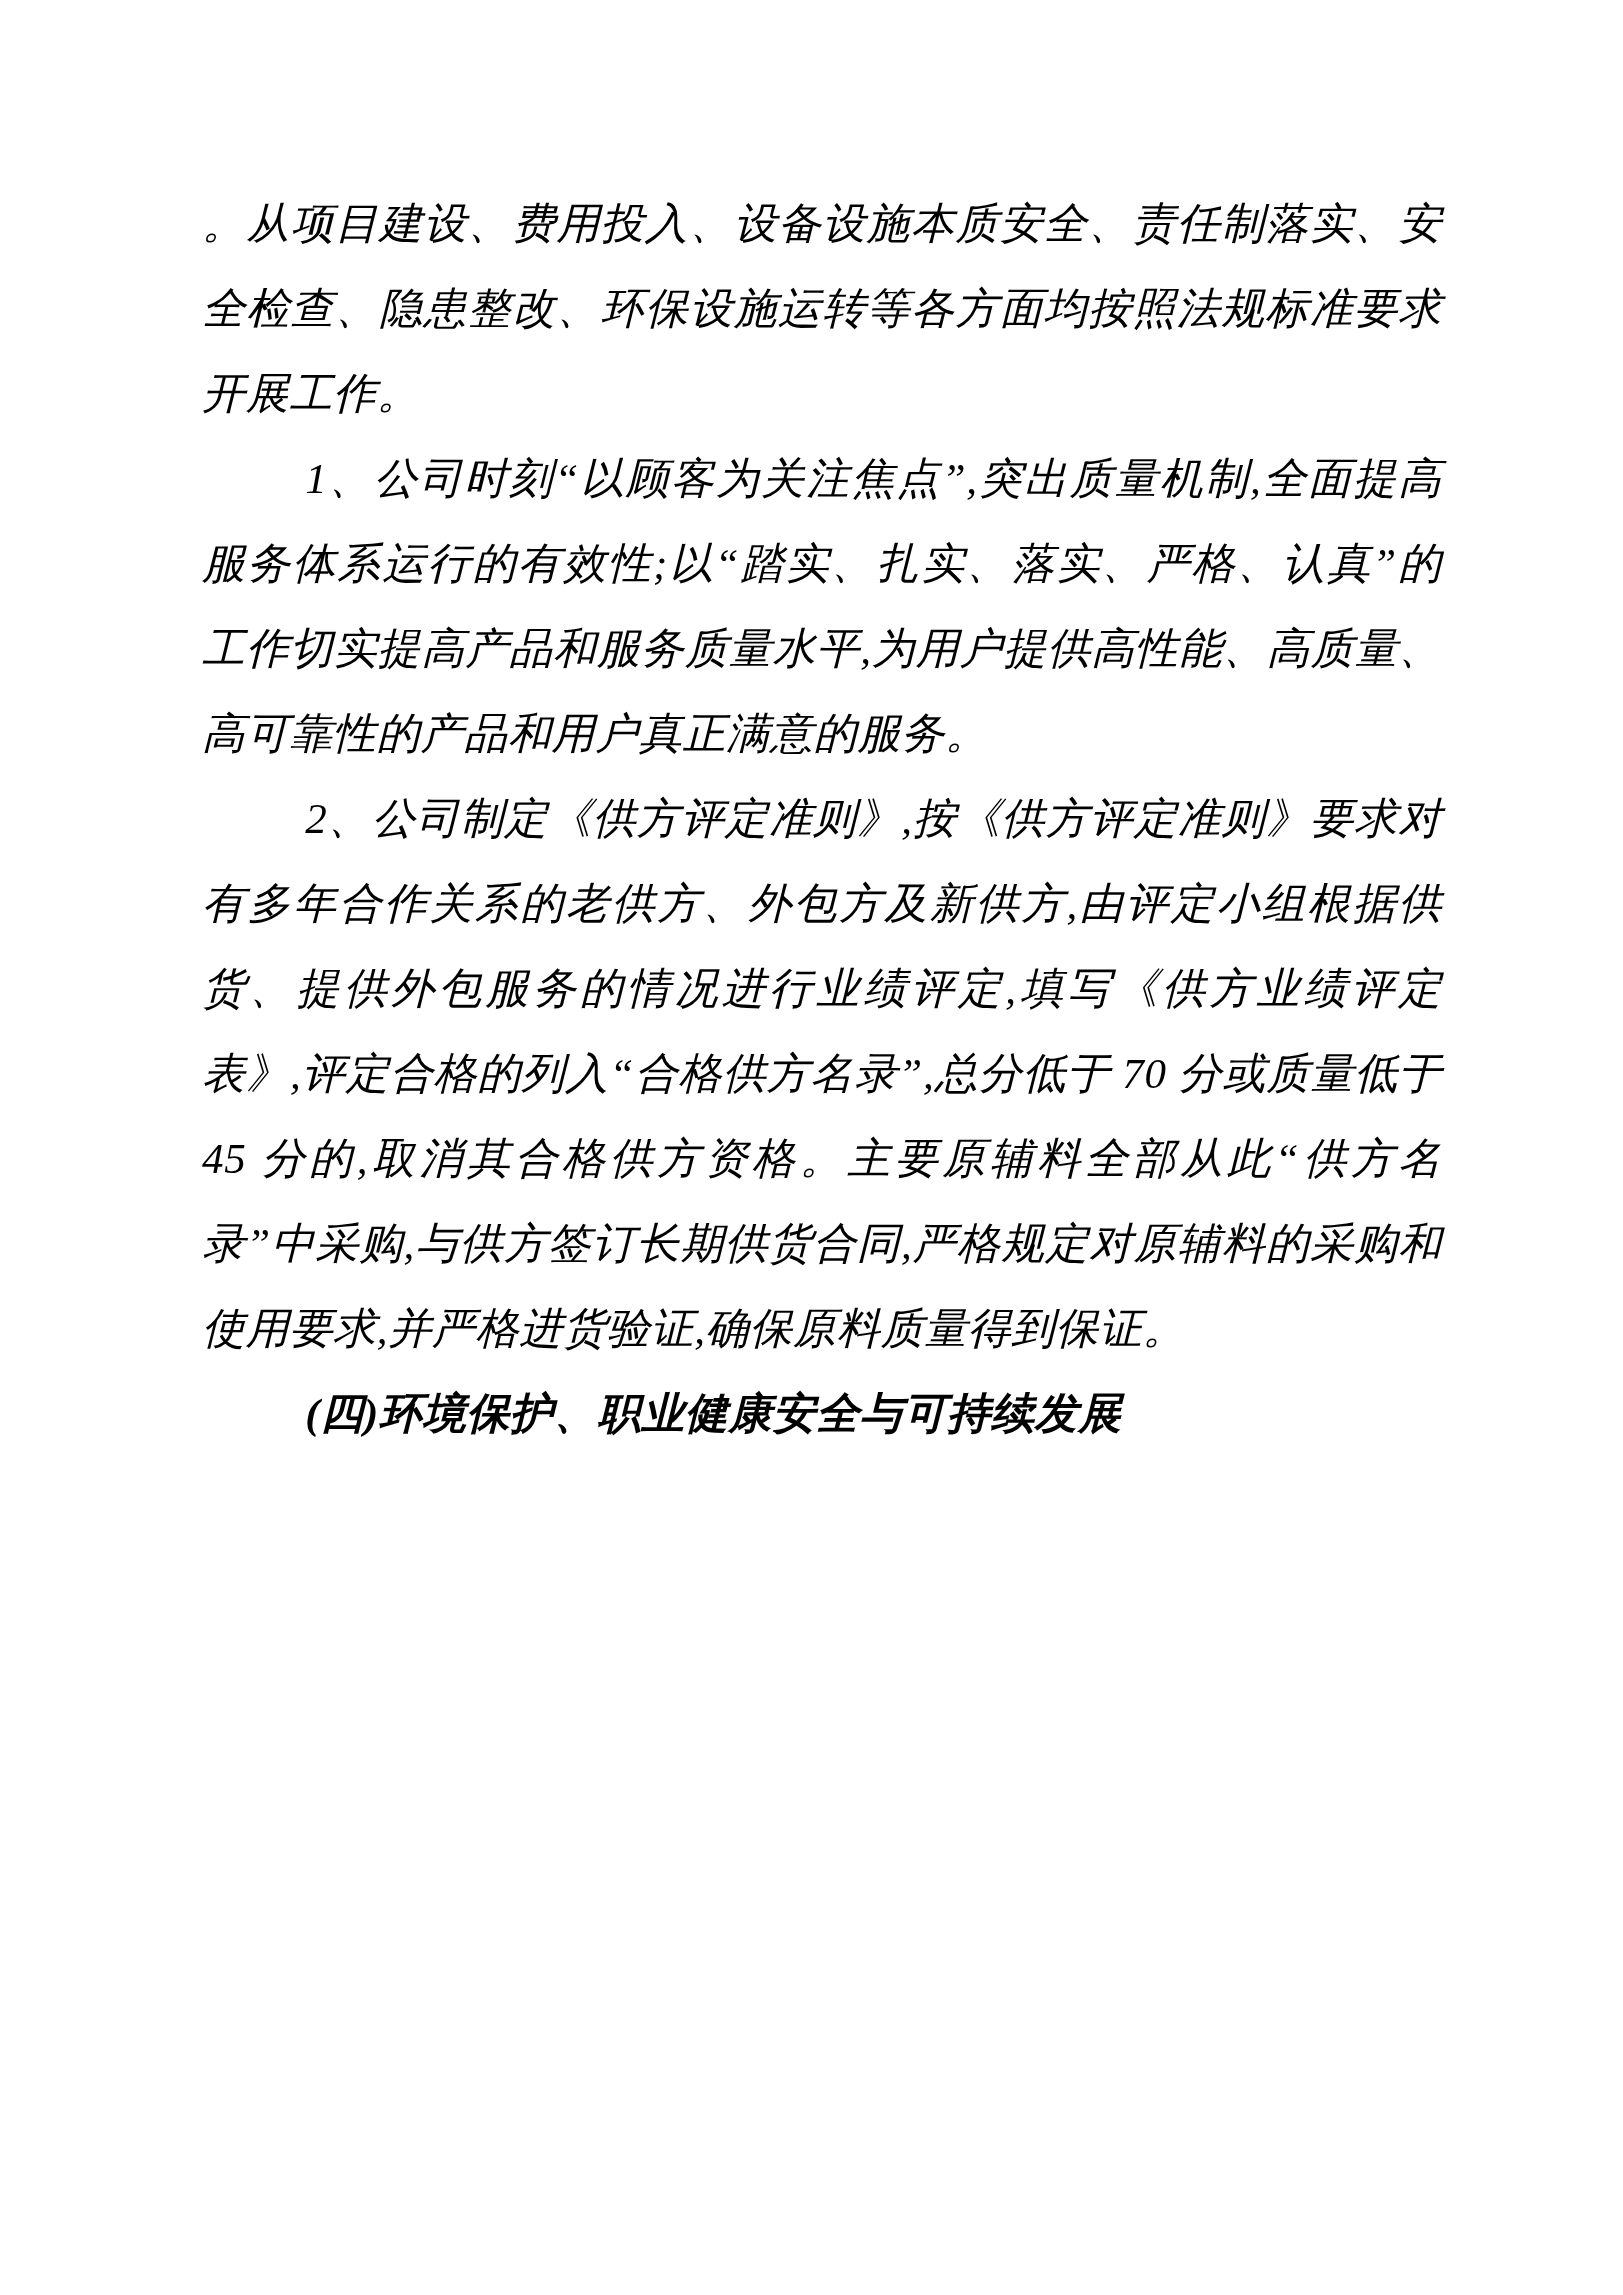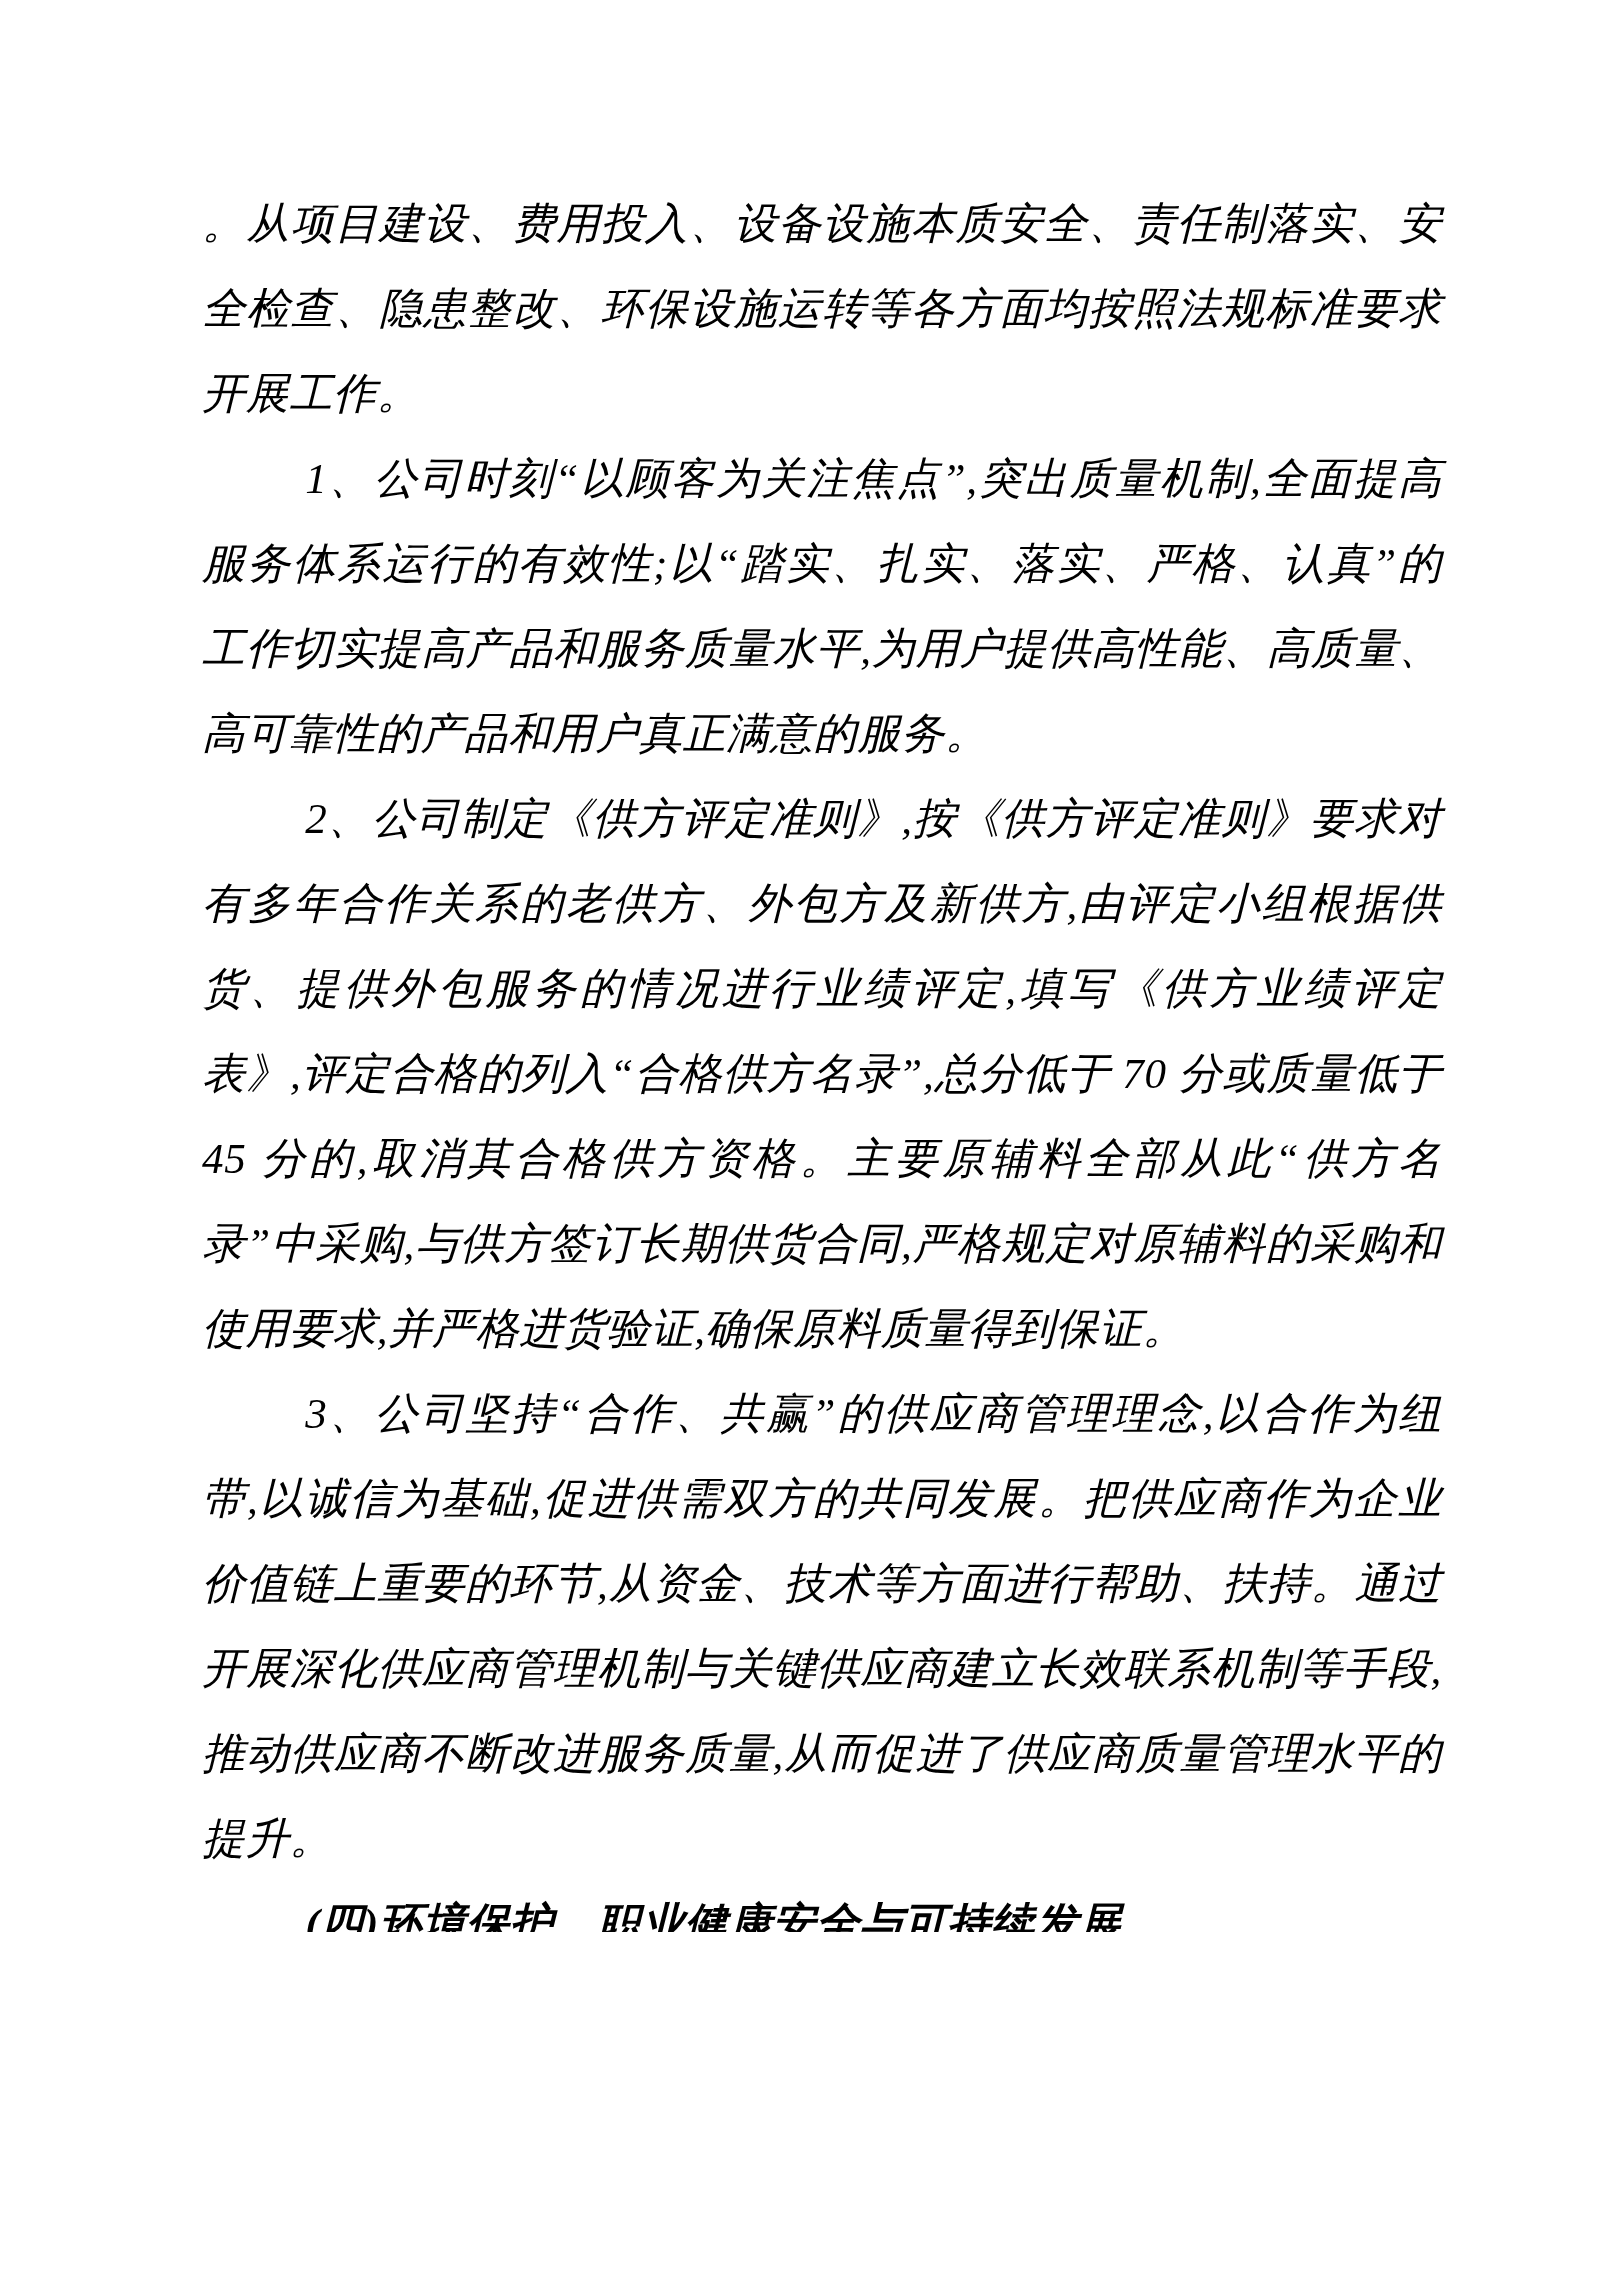--- a/index.html
+++ b/index.html
@@ -51,19 +51,18 @@
   }
 </style>
 </head>
 <body>
 
 <div class="page">
   <div class="content">
     <p class="para continuation">。从项目建设、费用投入、设备设施本质安全、责任制落实、安全检查、隐患整改、环保设施运转等各方面均按照法规标准要求开展工作。</p>
     <p class="para">1、公司时刻“以顾客为关注焦点”,突出质量机制,全面提高服务体系运行的有效性;以“踏实、扎实、落实、严格、认真”的工作切实提高产品和服务质量水平,为用户提供高性能、高质量、高可靠性的产品和用户真正满意的服务。</p>
     <p class="para">2、公司制定《供方评定准则》,按《供方评定准则》要求对有多年合作关系的老供方、外包方及新供方,由评定小组根据供货、提供外包服务的情况进行业绩评定,填写《供方业绩评定表》,评定合格的列入“合格供方名录”,总分低于 70 分或质量低于 45 分的,取消其合格供方资格。主要原辅料全部从此“供方名录”中采购,与供方签订长期供货合同,严格规定对原辅料的采购和使用要求,并严格进货验证,确保原料质量得到保证。</p>
-    <p class="para">3、公司坚持“合作、共赢”的供应商管理理念,以合作为纽带,以诚信为基础,促进供需双方的共同发展。把供应商作为企业价值链上重要的环节,从资金、技术等方面进行帮助、扶持。通过开展深化供应商管理机制与关键供应商建立长效联系机制等手段,推动供应商不断改进服务质量,从而促进了供应商质量管理水平的提升。</p>
     <p class="para heading">(四)环境保护、职业健康安全与可持续发展</p>
   </div>
 
   <div class="page-number">11</div>
 </div>
 
 
 </body></html>

